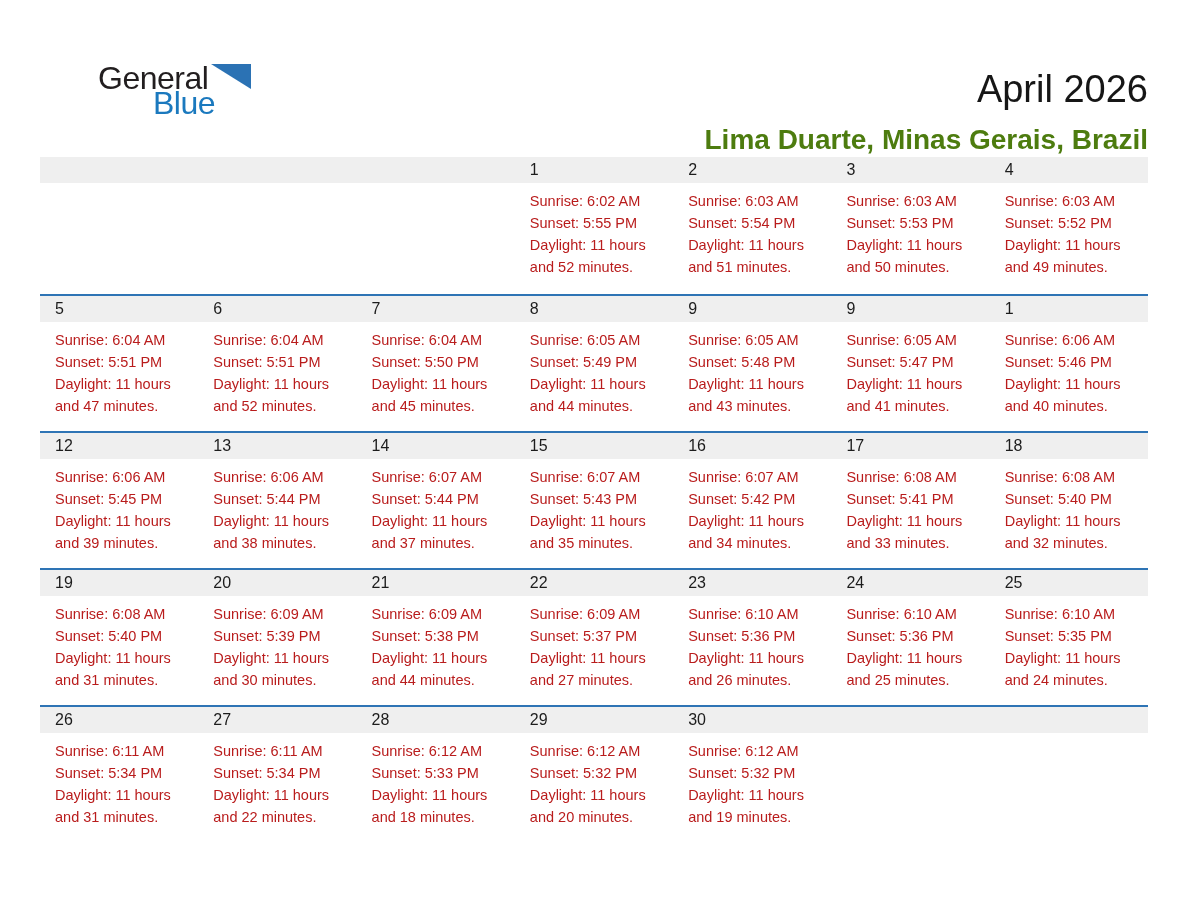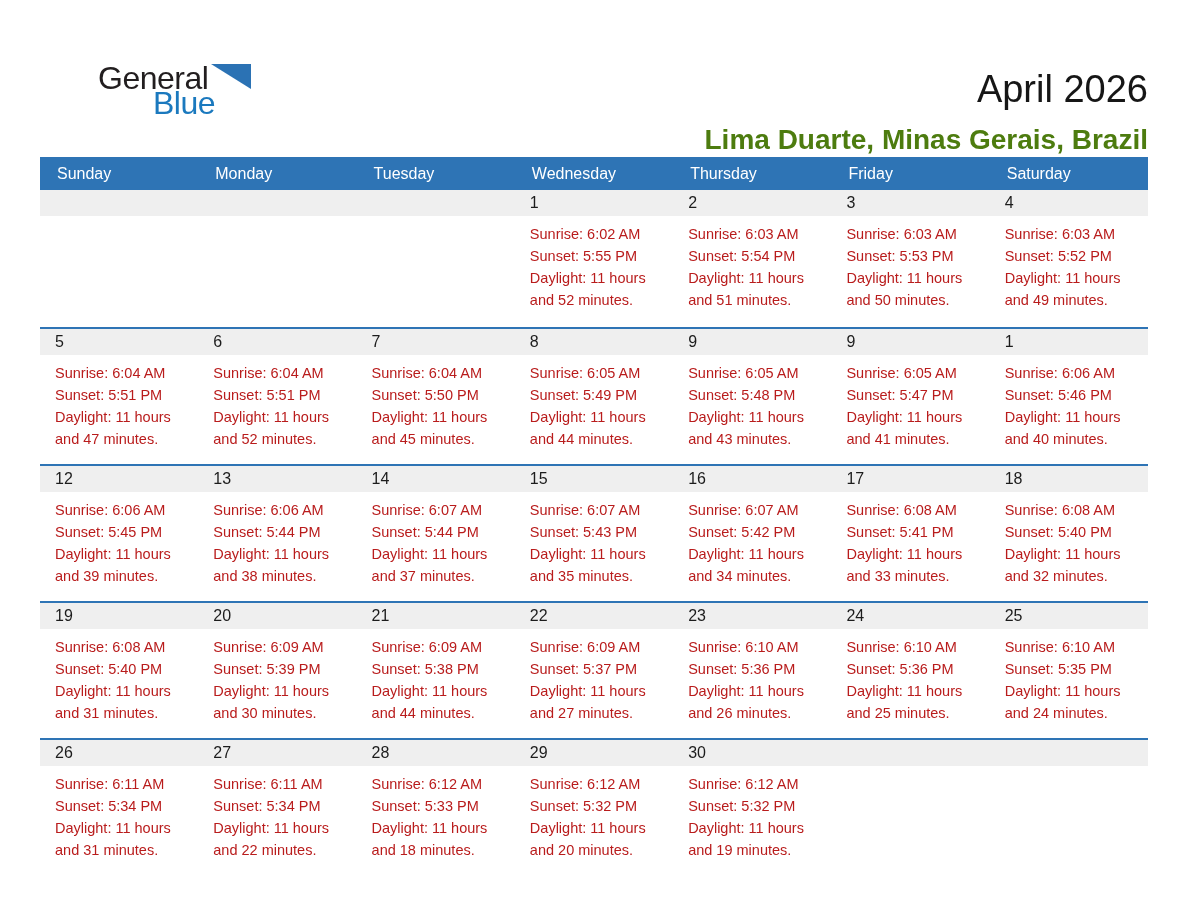--- a/index.html
+++ b/index.html
@@ -53,29 +53,20 @@
   </div>
   <div class="logo-blue">Blue</div>
 </div>
 
 <div class="title-block">
   <div class="month-title">April 2026</div>
   <div class="location">Lima Duarte, Minas Gerais, Brazil</div>
 </div>
 
 <div class="calendar">
-  <div class="weekday-header" id="weekday-header">
-      <div class="wd">Sunday</div>
-      <div class="wd">Monday</div>
-      <div class="wd">Tuesday</div>
-      <div class="wd">Wednesday</div>
-      <div class="wd">Thursday</div>
-      <div class="wd">Friday</div>
-      <div class="wd">Saturday</div>
-    </div>
   <div id="weeks-container">
       <div class="week-row">
         <div class="day-cell">
           <div class="day-band"></div>
         </div>
         <div class="day-cell">
           <div class="day-band"></div>
         </div>
         <div class="day-cell">
           <div class="day-band"></div>

